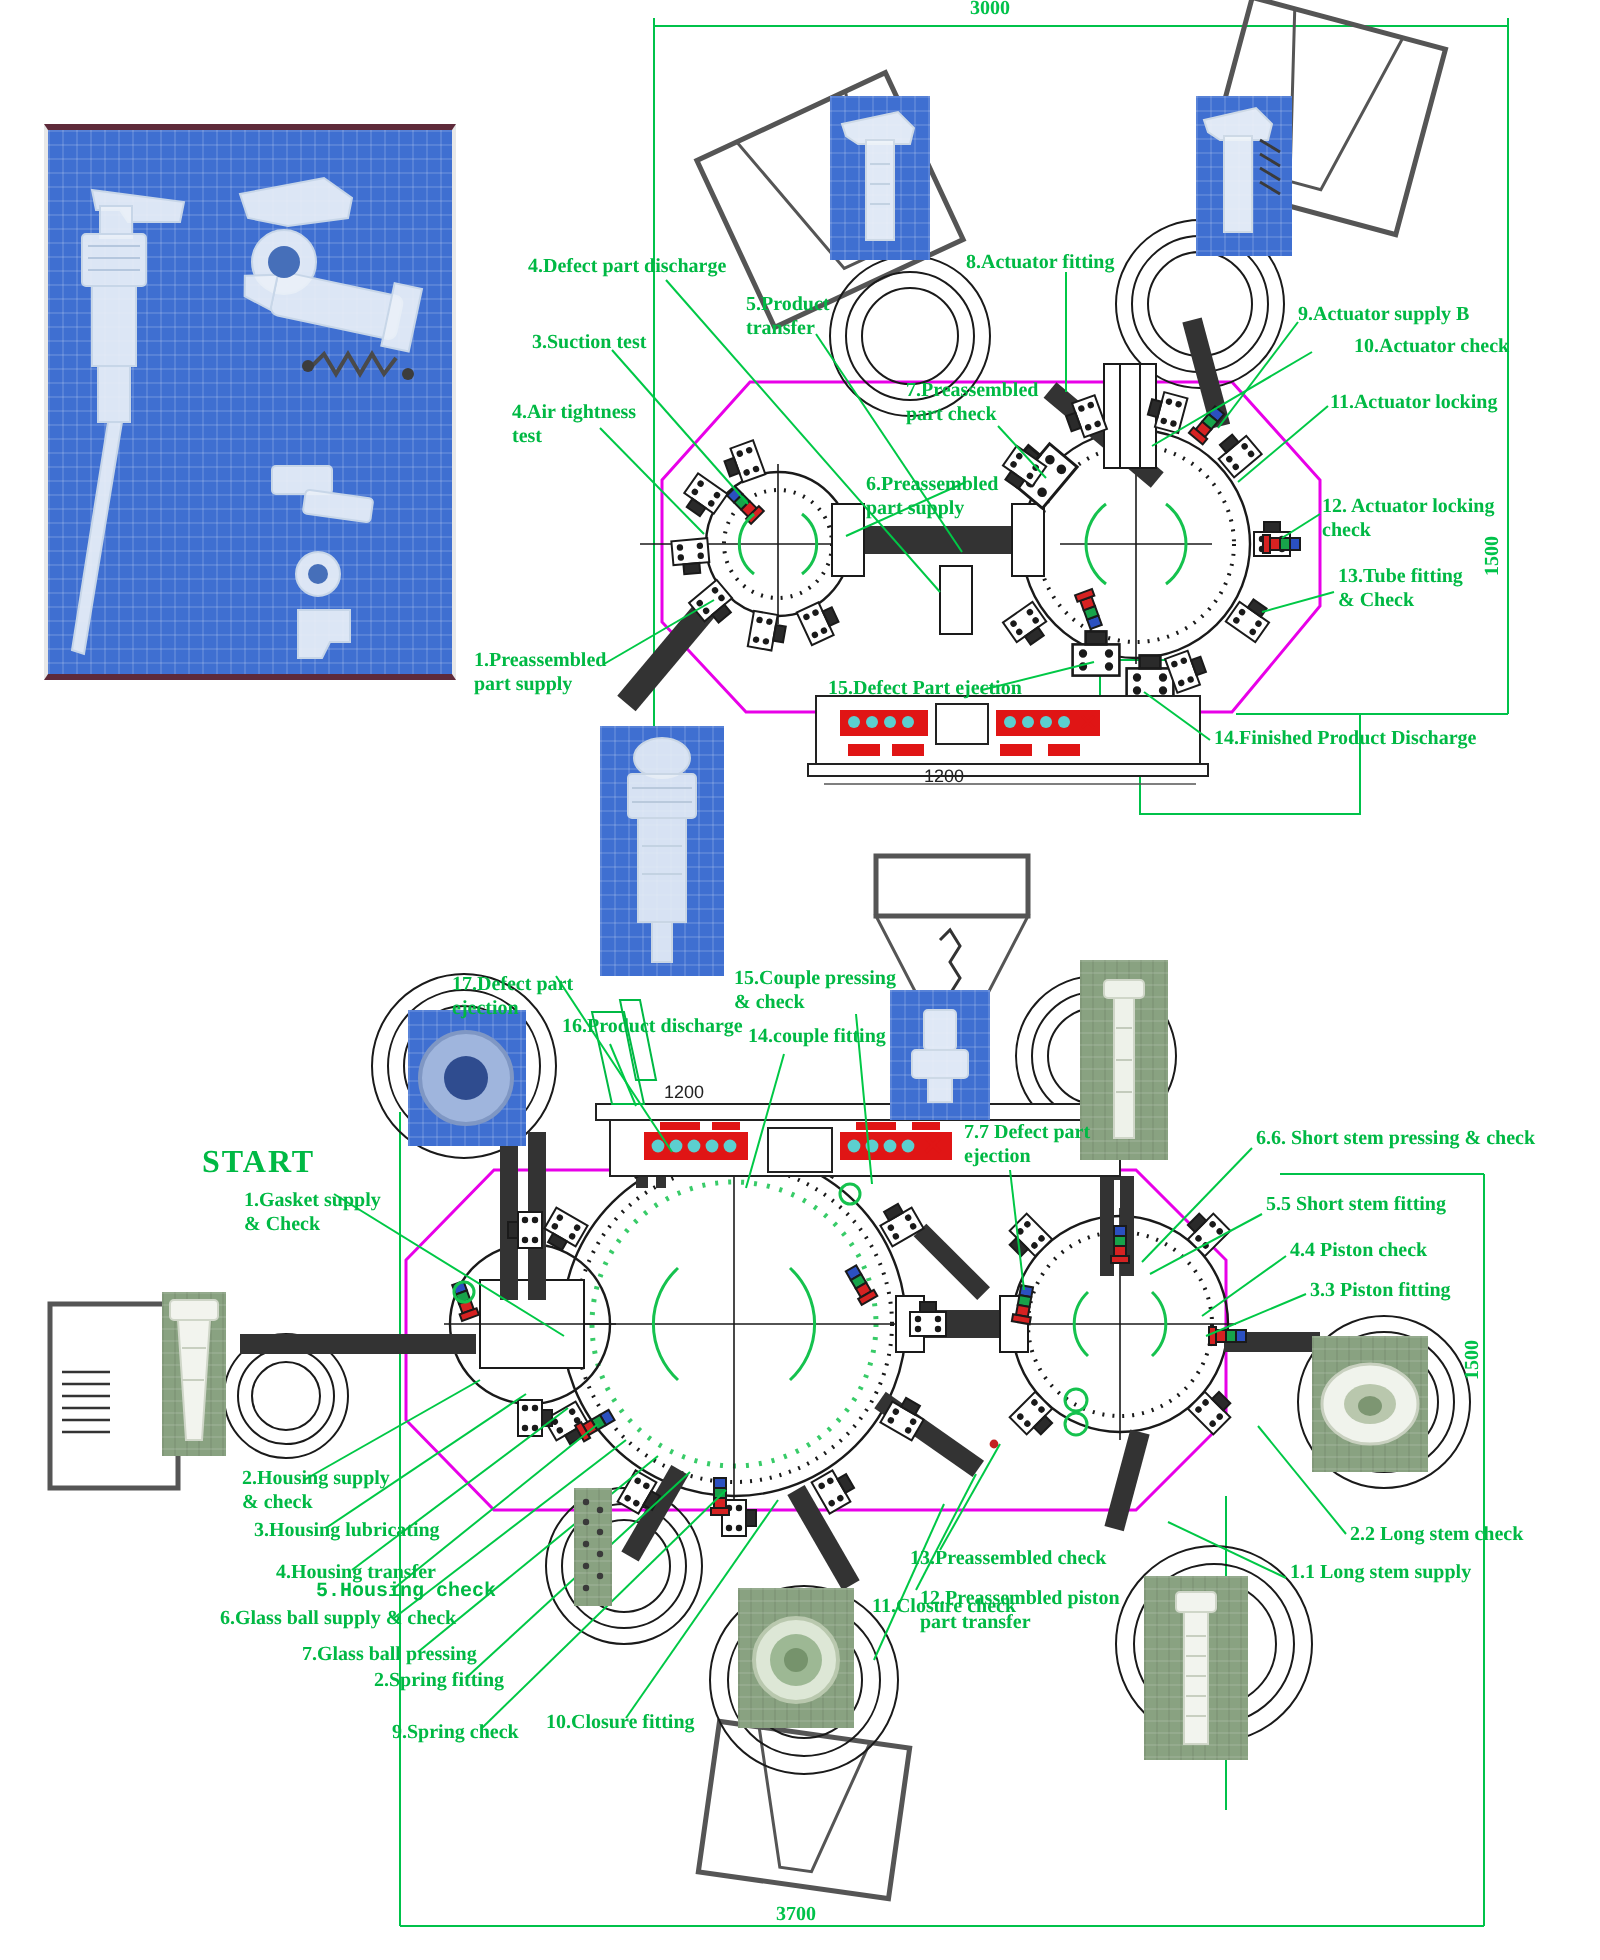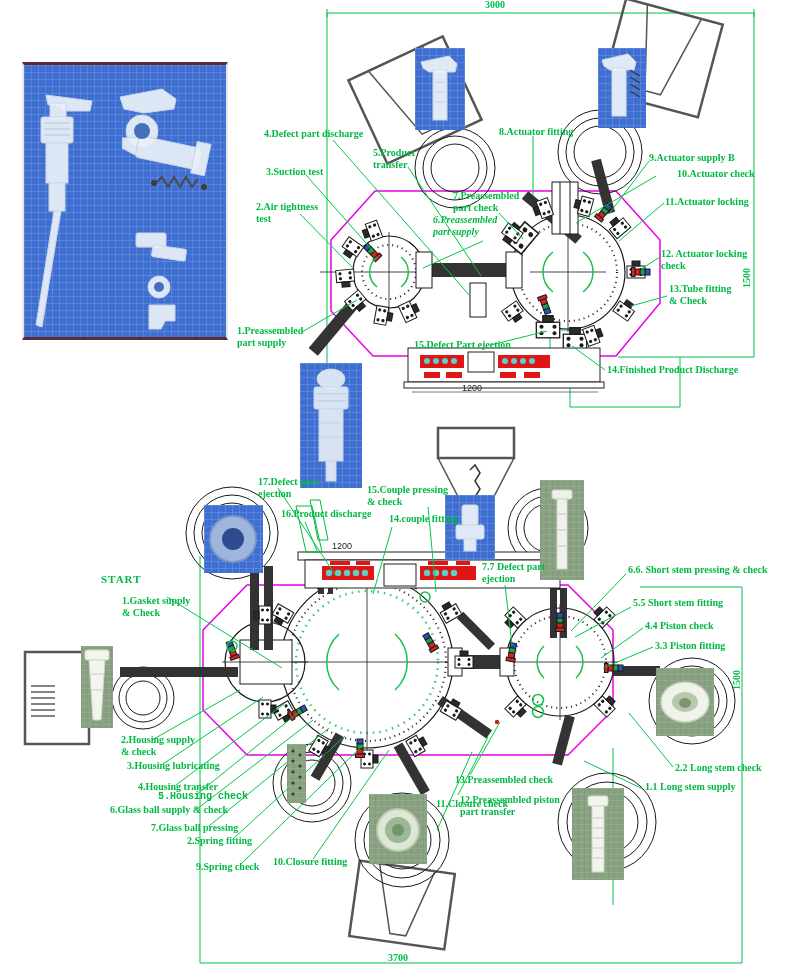--- a/index.html
+++ b/index.html
@@ -1,20 +1,20 @@
 <!DOCTYPE html>
 <html><head>
 <meta charset="utf-8">
 <style>
   html,body{margin:0;padding:0;background:#fff;}
   .canvas{position:relative;width:800px;height:980px;background:#ffffff;overflow:hidden;
           font-family:"Liberation Serif",serif;}
   .lbl{position:absolute;font:bold 10px "Liberation Serif",serif;color:#00b944;
        line-height:1.18;white-space:pre;z-index:30;}
-  .start{font-size:11px;letter-spacing:1px;}
+  .start{font-size:16px;letter-spacing:1px;}
   .dimg{position:absolute;font:bold 10px "Liberation Serif",serif;color:#00c24a;white-space:pre;z-index:30;}
   .dimk{position:absolute;font:9px "Liberation Sans",sans-serif;color:#222;white-space:pre;z-index:30;}
   .vdim{transform:rotate(-90deg);transform-origin:0 0;}
   .photo{position:absolute;z-index:20;box-sizing:border-box;}
   .photo svg{display:block;}
   .pblue{background:#3f6fd1;background-image:
       linear-gradient(rgba(255,255,255,.13) 1px, transparent 1px),
       linear-gradient(90deg, rgba(255,255,255,.13) 1px, transparent 1px);
       background-size:7px 7px;}
   .pgreen{background:#89a281;background-image:
@@ -547,31 +547,31 @@
 
 <div class="dimg" style="left:485px;top:-1px;">3000</div>
 <div class="dimg vdim" style="left:741px;top:288px;">1500</div>
 <div class="dimk" style="left:462px;top:383px;">1200</div>
 <div class="dimk" style="left:332px;top:541px;">1200</div>
 <div class="dimg vdim" style="left:731px;top:690px;">1500</div>
 <div class="dimg" style="left:388px;top:952px;">3700</div>
 
 <div class="lbl" style="left:237px;top:325px;">1.Preassembled
 part supply</div>
-<div class="lbl" style="left:256px;top:201px;">2.Air tightness
+<div class="lbl" style="left:256px;top:201px;">4.Air tightness
 test</div>
 <div class="lbl" style="left:266px;top:166px;">3.Suction test</div>
 <div class="lbl" style="left:264px;top:128px;">4.Defect part discharge</div>
 <div class="lbl" style="left:373px;top:147px;">5.Product
 transfer</div>
-<div class="lbl" style="left:433px;top:214px;font-style:italic;">6.Preassembled
+<div class="lbl" style="left:433px;top:237px;">6.Preassembled
 part supply</div>
 <div class="lbl" style="left:453px;top:190px;">7.Preassembled
 part check</div>
-<div class="lbl" style="left:499px;top:126px;">8.Actuator fitting</div>
+<div class="lbl" style="left:483px;top:126px;">8.Actuator fitting</div>
 <div class="lbl" style="left:649px;top:152px;">9.Actuator supply B</div>
 <div class="lbl" style="left:657px;top:168px;margin-left:20px;">10.Actuator check</div>
 <div class="lbl" style="left:665px;top:196px;">11.Actuator locking</div>
 <div class="lbl" style="left:661px;top:248px;">12. Actuator locking
 check</div>
 <div class="lbl" style="left:669px;top:283px;">13.Tube fitting
 &amp; Check</div>
 <div class="lbl" style="left:607px;top:364px;">14.Finished Product Discharge</div>
 <div class="lbl" style="left:414px;top:339px;">15.Defect Part ejection</div>
 
@@ -585,25 +585,25 @@
 <div class="lbl" style="left:158px;top:791px;font-family:Liberation Mono, monospace;">5.Housing check</div>
 <div class="lbl" style="left:110px;top:804px;">6.Glass ball supply &amp; check</div>
 <div class="lbl" style="left:151px;top:822px;">7.Glass ball pressing</div>
 <div class="lbl" style="left:187px;top:835px;">2.Spring fitting</div>
 <div class="lbl" style="left:196px;top:861px;">9.Spring check</div>
 <div class="lbl" style="left:273px;top:856px;">10.Closure fitting</div>
 <div class="lbl" style="left:436px;top:798px;">11.Closure check</div>
 <div class="lbl" style="left:460px;top:794px;">12.Preassembled piston
 part transfer</div>
 <div class="lbl" style="left:455px;top:774px;">13.Preassembled check</div>
-<div class="lbl" style="left:389px;top:513px;">14.couple fitting</div>
+<div class="lbl" style="left:374px;top:513px;">14.couple fitting</div>
 <div class="lbl" style="left:367px;top:484px;">15.Couple pressing
 &amp; check</div>
 <div class="lbl" style="left:281px;top:508px;">16.Product discharge</div>
-<div class="lbl" style="left:226px;top:476px;margin-left:32px;">17.Defect part
+<div class="lbl" style="left:226px;top:487px;">17.Defect part
 ejection</div>
 
 <div class="lbl" style="left:645px;top:781px;">1.1 Long stem supply</div>
 <div class="lbl" style="left:675px;top:762px;">2.2 Long stem check</div>
 <div class="lbl" style="left:655px;top:640px;">3.3 Piston fitting</div>
 <div class="lbl" style="left:645px;top:620px;">4.4 Piston check</div>
 <div class="lbl" style="left:633px;top:597px;">5.5 Short stem fitting</div>
 <div class="lbl" style="left:628px;top:564px;">6.6. Short stem pressing &amp; check</div>
 <div class="lbl" style="left:482px;top:561px;">7.7 Defect part
 ejection</div>

